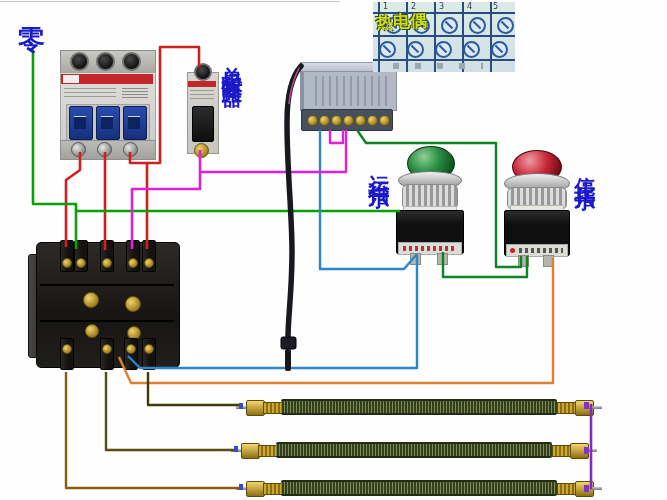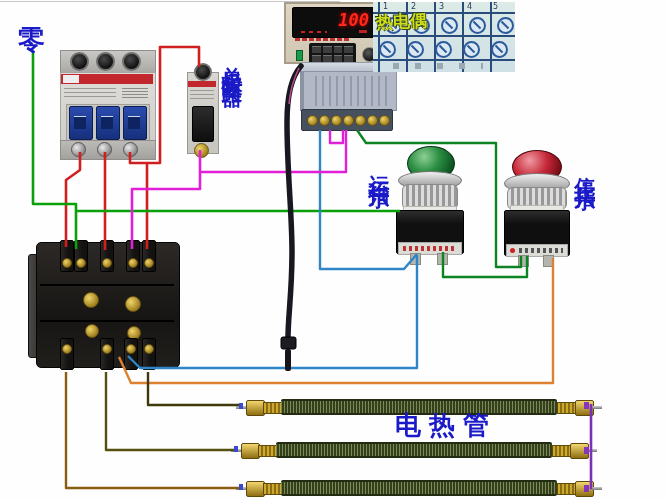--- a/index.html
+++ b/index.html
@@ -66,40 +66,20 @@
 
   <div class="abs dev" style="left:185px;top:60px;width:34px;height:100px;">
     <div class="abs" style="left:2px;top:12px;width:30px;height:80px;background:linear-gradient(#d8d7d2,#c6c5c0);border:1px solid #98978f;"></div>
     <div class="abs screwD" style="left:9px;top:3px;width:14px;height:14px;"></div>
     <div class="abs" style="left:3px;top:21px;width:28px;height:6px;background:#c3272e;"></div>
     <div class="abs" style="left:5px;top:30px;width:24px;height:12px;background:repeating-linear-gradient(#9a9a96 0 1px,transparent 1px 4px);"></div>
     <div class="abs" style="left:7px;top:46px;width:20px;height:34px;background:linear-gradient(#2c2c2c,#0e0e0e);border:1px solid #000;border-radius:2px;"></div>
     <div class="abs brass" style="left:9px;top:83px;width:13px;height:13px;"></div>
   </div>
 
-  <div class="abs dev" style="left:284px;top:2px;width:96px;height:62px;background:linear-gradient(#ded6c3,#cfc7b2);border:2px solid #a59d8a;box-sizing:border-box;">
-    <div class="abs" style="left:6px;top:3px;width:83px;height:29px;background:#0d0d0d;border:1px solid #000;border-radius:2px;">
-      <div class="abs" style="left:18px;top:2px;width:58px;height:20px;color:#ff2a1a;font-family:'DejaVu Sans Mono','Liberation Mono',monospace;font-weight:bold;font-style:italic;font-size:17px;text-align:right;text-shadow:0 0 4px #d00;">100</div>
-      <div class="abs" style="left:8px;top:23px;width:26px;height:2px;background:repeating-linear-gradient(90deg,#c22 0 4px,transparent 4px 8px);"></div>
-      <div class="abs" style="left:66px;top:22px;width:8px;height:3px;background:#b22;"></div>
-    </div>
-    <div class="abs" style="left:9px;top:34px;width:56px;height:3px;background:repeating-linear-gradient(90deg,#c03030 0 5px,transparent 5px 7px);"></div>
-    <div class="abs" style="left:10px;top:46px;width:5px;height:9px;background:#1c9a4a;border:1px solid #0c5c28;"></div>
-    <div class="abs kp" style="left:23px;top:39px;width:47px;height:21px;background:#141414;border-radius:2px;">
-      <b></b>
-        <b></b>
-        <b></b>
-        <b></b>
-        <b></b>
-        <b></b>
-        <b></b>
-        <b></b>
-    </div>
-    <div class="abs" style="left:76px;top:43px;width:13px;height:13px;border-radius:50%;background:radial-gradient(circle at 40% 35%,#5a5a5a,#111 75%);border:1px solid #888;"></div>
-  </div>
 
   <div class="abs dev" style="left:298px;top:62px;width:96px;height:68px;">
     <div class="abs" style="left:2px;top:0;width:92px;height:9px;background:linear-gradient(#d6dbe4,#b9bfcb);border:1px solid #979daa;"></div>
     <div class="abs" style="left:2px;top:9px;width:92px;height:38px;background:#b2b8c6;border:1px solid #8b92a2;border-left:4px solid #8b92a2;">
       <div class="abs" style="left:6px;top:4px;width:80px;height:30px;background:repeating-linear-gradient(90deg,transparent 0 5px,#939aab 5px 7px);"></div>
     </div>
     <div class="abs" style="left:3px;top:47px;width:90px;height:20px;background:#46505e;border:1px solid #2e3642;border-radius:2px;">
       <div class="abs brass" style="left:5px;top:5px;width:9px;height:9px;"></div>
       <div class="abs brass" style="left:17px;top:5px;width:9px;height:9px;"></div>
       <div class="abs brass" style="left:29px;top:5px;width:9px;height:9px;"></div>
@@ -274,15 +254,14 @@
     <path d="M299,68 C293,80 290,92 289,104" fill="none" stroke="#b5488a" stroke-width="1.6"></path>
     <rect x="281" y="337" width="15" height="12" rx="2" fill="#1c1c22" stroke="#000"></rect>
     <rect x="285" y="349" width="6" height="22" rx="2" fill="#15151c"></rect>
   </svg>
 
   <div class="abs lbl" style="left:18px;top:22px;font-size:27px;">零</div>
   <div class="abs lbl vlbl" style="left:221px;top:50px;font-size:21px;height:120px;">单极断路器</div>
   <div class="abs lbl" style="left:376px;top:10px;font-size:17px;color:#cede18;text-shadow:1px 1px 0 #3a4a20,-1px -1px 0 #2a3a18;transform:rotate(-2deg);z-index:31;">热电偶</div>
   <div class="abs lbl vlbl" style="left:368px;top:158px;font-size:21px;height:95px;">运行指示</div>
   <div class="abs lbl vlbl" style="left:574px;top:160px;font-size:21px;height:95px;">停止指示</div>
-  <div class="abs lbl" style="left:395px;top:408px;font-size:26px;letter-spacing:8px;">电热管</div>
 
 </div>
 
 </body></html>

